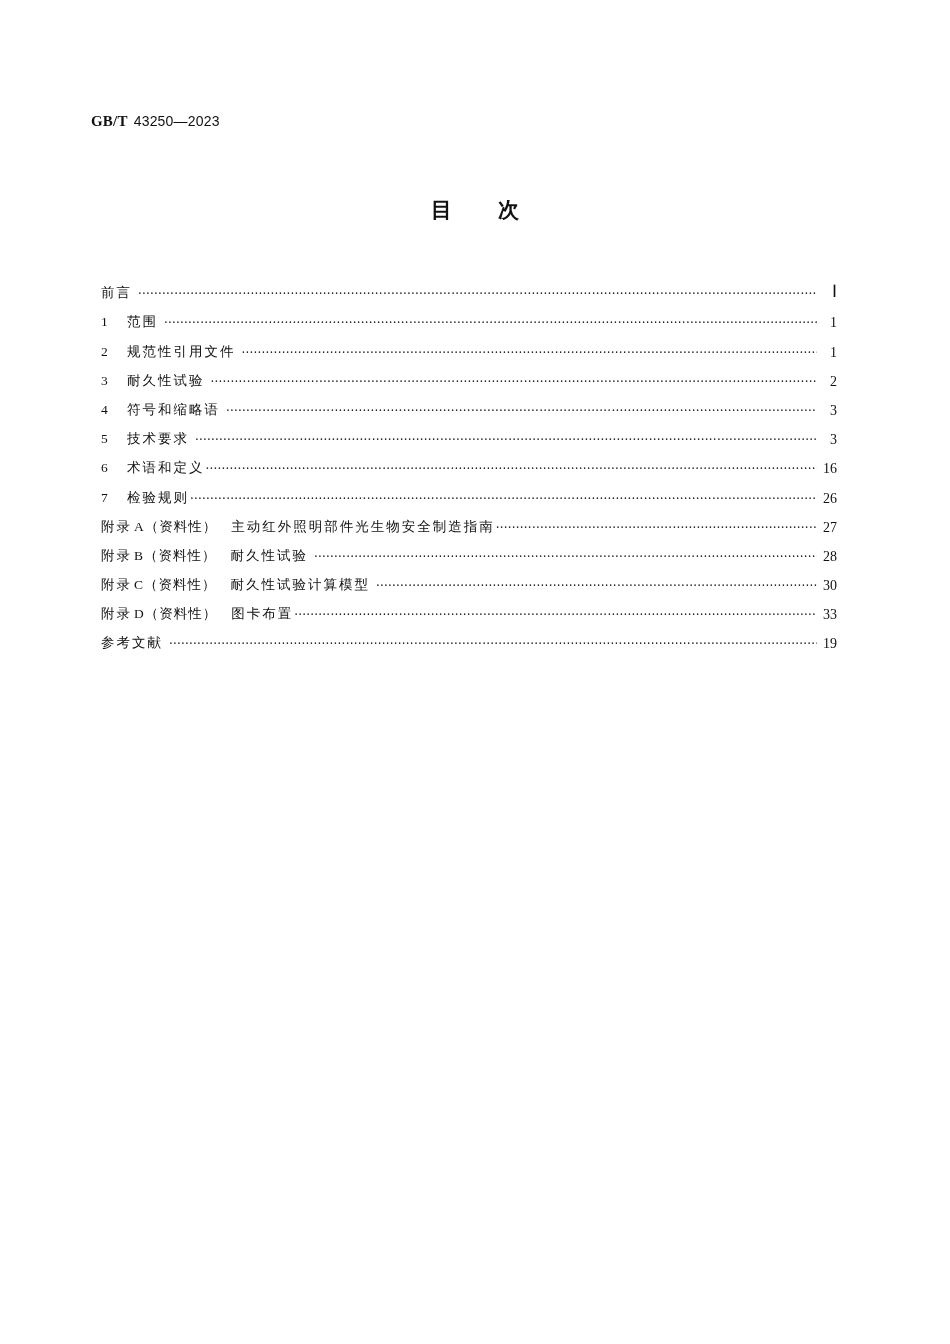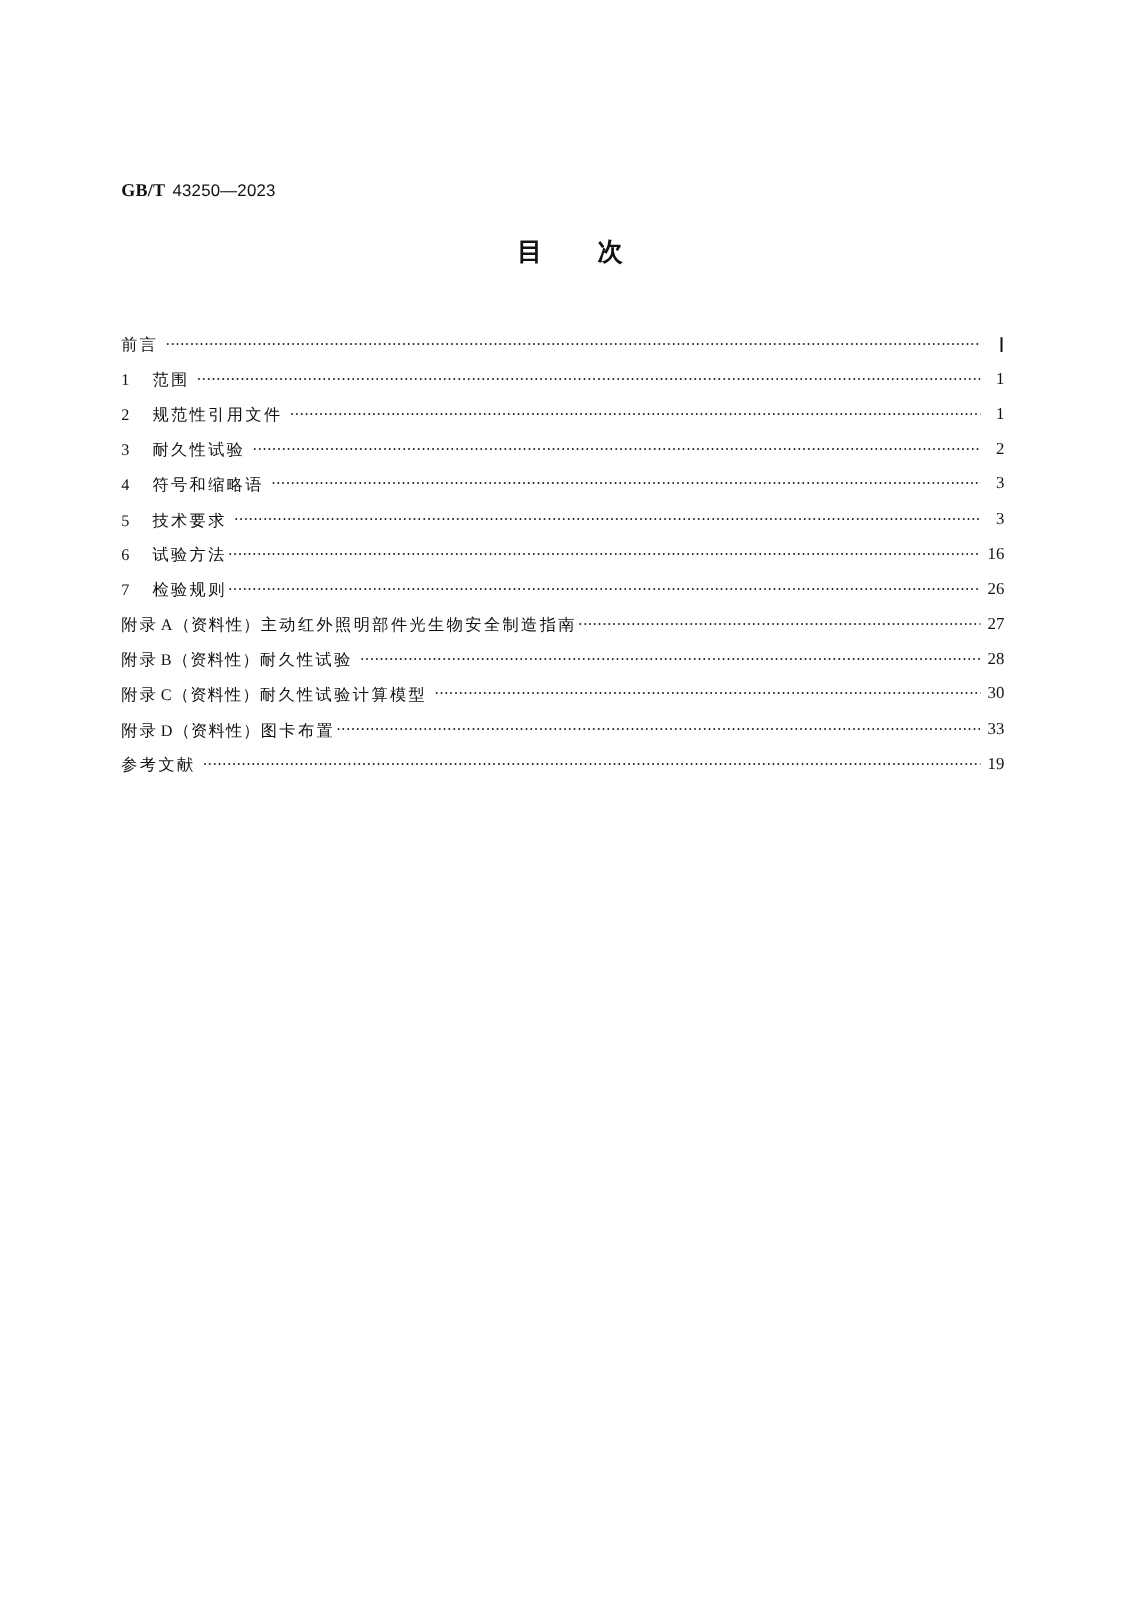--- a/index.html
+++ b/index.html
@@ -10,25 +10,24 @@
     body {
       width: 950px;
       height: 1344px;
       position: relative;
       overflow: hidden;
       color: #111111;
       font-family: "DejaVu Serif", "Liberation Serif", serif;
     }
     .std-header {
       position: absolute;
-      left: 101px;
+      left: 91px;
       top: 113px;
       font-size: 14px;
       letter-spacing: 0.2px;
-      margin-top: 37px;
     }
     .std-header .code {
       font-family: "Liberation Serif", "DejaVu Serif", serif;
       font-weight: bold;
       font-size: 15px;
     }
     .std-header .num {
       font-family: "Liberation Sans", "DejaVu Sans", sans-serif;
       font-size: 14px;
       margin-left: 6px;
@@ -47,21 +46,21 @@
     .toc-title span { display: inline-block; }
     .toc-title .gap { width: 46px; }
     .toc {
       position: absolute;
       left: 101px;
       top: 273px;
       width: 736px;
     }
     .toc-row {
       display: flex;
-      align-items: center;
+      align-items: flex-end;
       height: 29.2px;
       font-size: 13.5px;
       white-space: nowrap;
     }
     .toc-row .lbl {
       flex: 0 0 auto;
       letter-spacing: 2px;
     }
     .toc-row .no {
       display: inline-block;
@@ -71,20 +70,21 @@
     }
     .toc-row .appx {
       font-family: "DejaVu Serif", serif;
     }
     .toc-row .appx-letter {
       font-family: "Liberation Serif", serif;
       letter-spacing: 0;
       margin: 0 1px 0 2px;
     }
     .toc-row .appx-type {
+      margin-right: 14px;
       letter-spacing: 1px;
     }
     .toc-row .leader {
       flex: 1 1 auto;
       overflow: hidden;
       margin: 0 6px 0 6px;
       color: #222;
       font-size: 12px;
       letter-spacing: 0.2px;
       position: relative;
@@ -146,21 +146,21 @@
     <span class="pg">3</span>
   </div>
 
   <div class="toc-row">
     <span class="lbl"><span class="no">5</span><span>技术要求</span></span>
     <span class="leader"></span>
     <span class="pg">3</span>
   </div>
 
   <div class="toc-row">
-    <span class="lbl"><span class="no">6</span><span>试验方法</span></span>
+    <span class="lbl"><span class="no">6</span><span>术语和定义</span></span>
     <span class="leader tight"></span>
     <span class="pg">16</span>
   </div>
 
   <div class="toc-row">
     <span class="lbl"><span class="no">7</span><span>检验规则</span></span>
     <span class="leader tight"></span>
     <span class="pg">26</span>
   </div>
 

